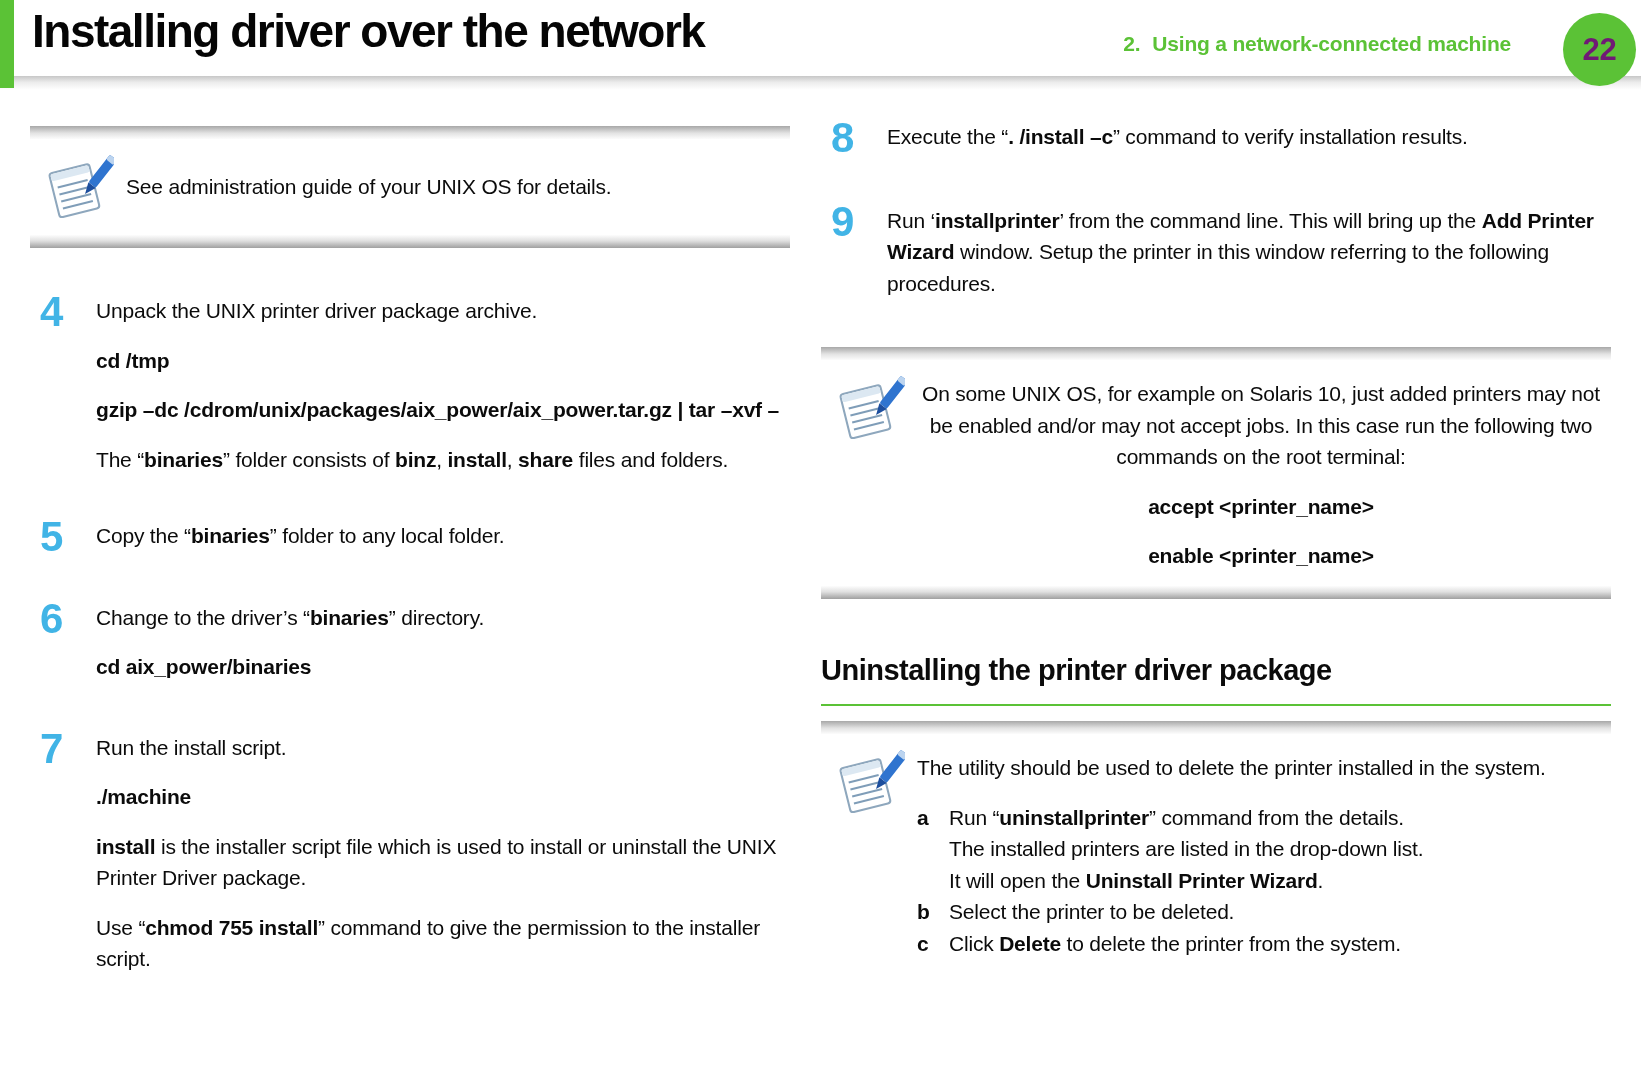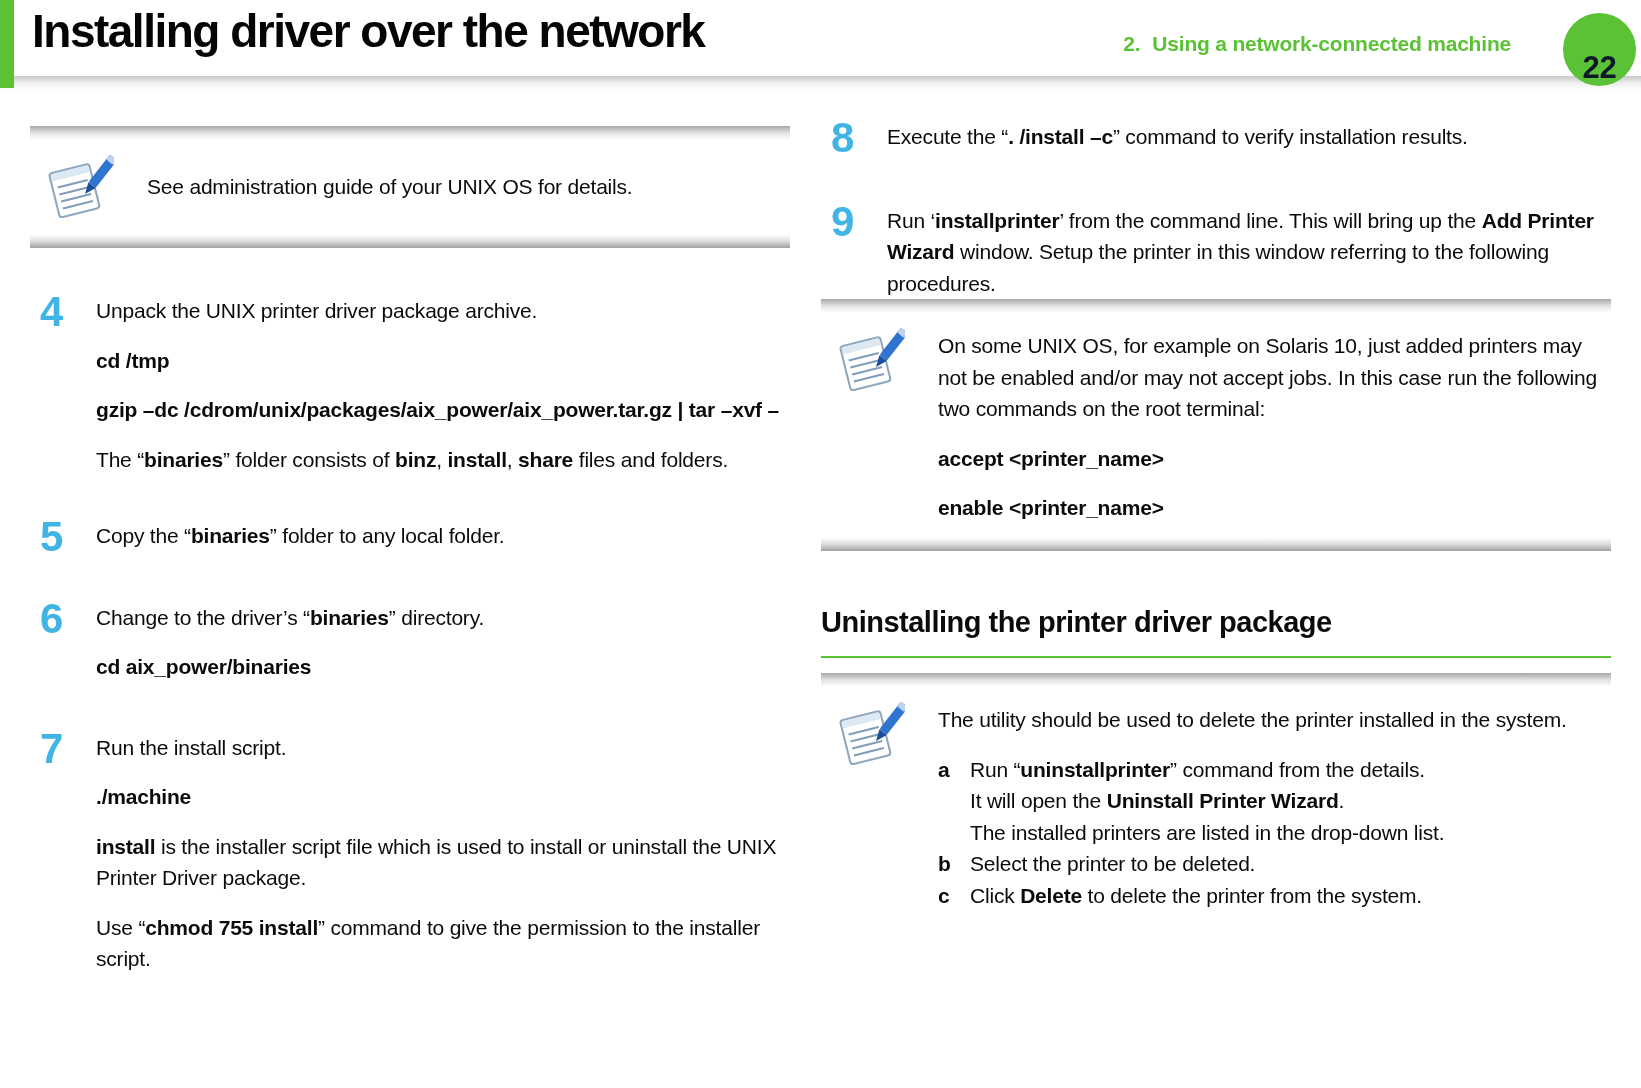--- a/index.html
+++ b/index.html
@@ -13,54 +13,54 @@
     width:1641px;height:1088px;overflow:hidden;background:#ffffff;
     font-family:"Liberation Sans",sans-serif;color:var(--text);
     letter-spacing:-0.2px;
   }
   
   .hdr{position:relative;height:76px;border-radius:7px;}
   .hdr-accent{position:absolute;left:0;top:0;width:14px;height:88px;background:var(--green);}
   .title{position:absolute;left:32px;top:4px;margin:0;font-size:46px;font-weight:700;letter-spacing:-1.5px;color:#050505;}
   .chapter{position:absolute;right:130px;top:32px;font-size:21px;font-weight:700;color:var(--green);display:flex;gap:12px;white-space:nowrap;}
   .pagenum{position:absolute;right:5px;top:13px;width:73px;height:73px;border-radius:50%;background:var(--green);
-    display:flex;align-items:flex-end;justify-content:center;color:#0f172a;font-size:31px;font-weight:700;}
+    display:flex;align-items:center;justify-content:center;color:#701a75;font-size:31px;font-weight:700;}
   .hdr-shadow{height:14px;background:linear-gradient(to bottom,#c7c7c7 0%,#ececec 45%,#ffffff 100%);}
   
   .cols{display:flex;align-items:flex-start;}
   .col{font-size:21px;line-height:1.5;}
   .col-left{width:760px;margin-left:30px;}
   .col-right{width:790px;margin-left:31px;}
   
   .notebox{width:100%;}
   .nb-bar{height:13px;width:100%;}
   .nb-bar-top{background:linear-gradient(to bottom,#a8a8a8 0%,#e3e3e3 55%,#fcfcfc 100%);}
   .nb-bar-bottom{background:linear-gradient(to bottom,#fdfdfd 0%,#e0e0e0 45%,#a0a0a0 100%);}
-  .nb-content{display:flex;gap:33px;padding:10px 6px 14px 16px;}
+  .nb-content{display:flex;gap:12px;padding:10px 6px 14px 16px;}
   .nb-icon{flex:0 0 68px;height:72px;}
   .nb-icon svg{width:68px;height:72px;display:block;}
   .nb-text{flex:1;padding-top:8px;}
   .nb-text p{margin:0 0 18px 0;}
   .nb-text p:last-child{margin-bottom:0;}
   .nb-center{padding-top:22px;}
   
   .step{display:flex;}
   .step-num{flex:0 0 66px;padding-left:10px;font-size:42px;line-height:0.95;font-weight:700;color:var(--blue);}
   .step-body{flex:1;padding-top:3px;}
   .step-body p{margin:0 0 18px 0;}
   .step-body p:last-child{margin-bottom:0;}
   
   #note1{margin-top:36px;}
   #step4{margin-top:44px;}
   #step5{margin-top:42px;}
   #step6{margin-top:42px;}
   #step7{margin-top:46px;}
   #step8{margin-top:28px;}
   #step9{margin-top:44px;}
-  #note2{}
+  #note2{margin-top:48px;text-align:center;}
   .section-head{margin-top:50px;}
   .section-title{margin:0 0 12px 0;font-size:29px;font-weight:700;letter-spacing:-0.5px;}
   .section-rule{height:2px;background:var(--green);border:0;margin:0;}
   #note3{margin-top:15px;}
   
   .abc-list{margin-top:4px;}
   .abc{display:flex;gap:14px;}
   .abc-lbl{flex:0 0 18px;font-weight:700;}
   .abc-body{flex:1;}
   .abc-body p{margin:0;}
@@ -222,22 +222,22 @@
               </g>
             </svg>
           </span>
           <div class="nb-text">
             <p><span>The utility should be used to delete the printer installed in the system.</span></p>
             <div class="abc-list">
               <div class="abc">
                 <span class="abc-lbl">a</span>
                 <div class="abc-body">
                   <p><span>Run “</span><span class="b">uninstallprinter</span><span>” command from the details.</span></p>
+                  <p><span>The installed printers are listed in the drop-down list.</span></p>
                   <p><span>It will open the </span><span class="b">Uninstall Printer Wizard</span><span>.</span></p>
-                  <p><span>The installed printers are listed in the drop-down list.</span></p>
                 </div>
               </div>
               <div class="abc">
                 <span class="abc-lbl">b</span>
                 <div class="abc-body">
                   <p><span>Select the printer to be deleted.</span></p>
                 </div>
               </div>
               <div class="abc">
                 <span class="abc-lbl">c</span>

